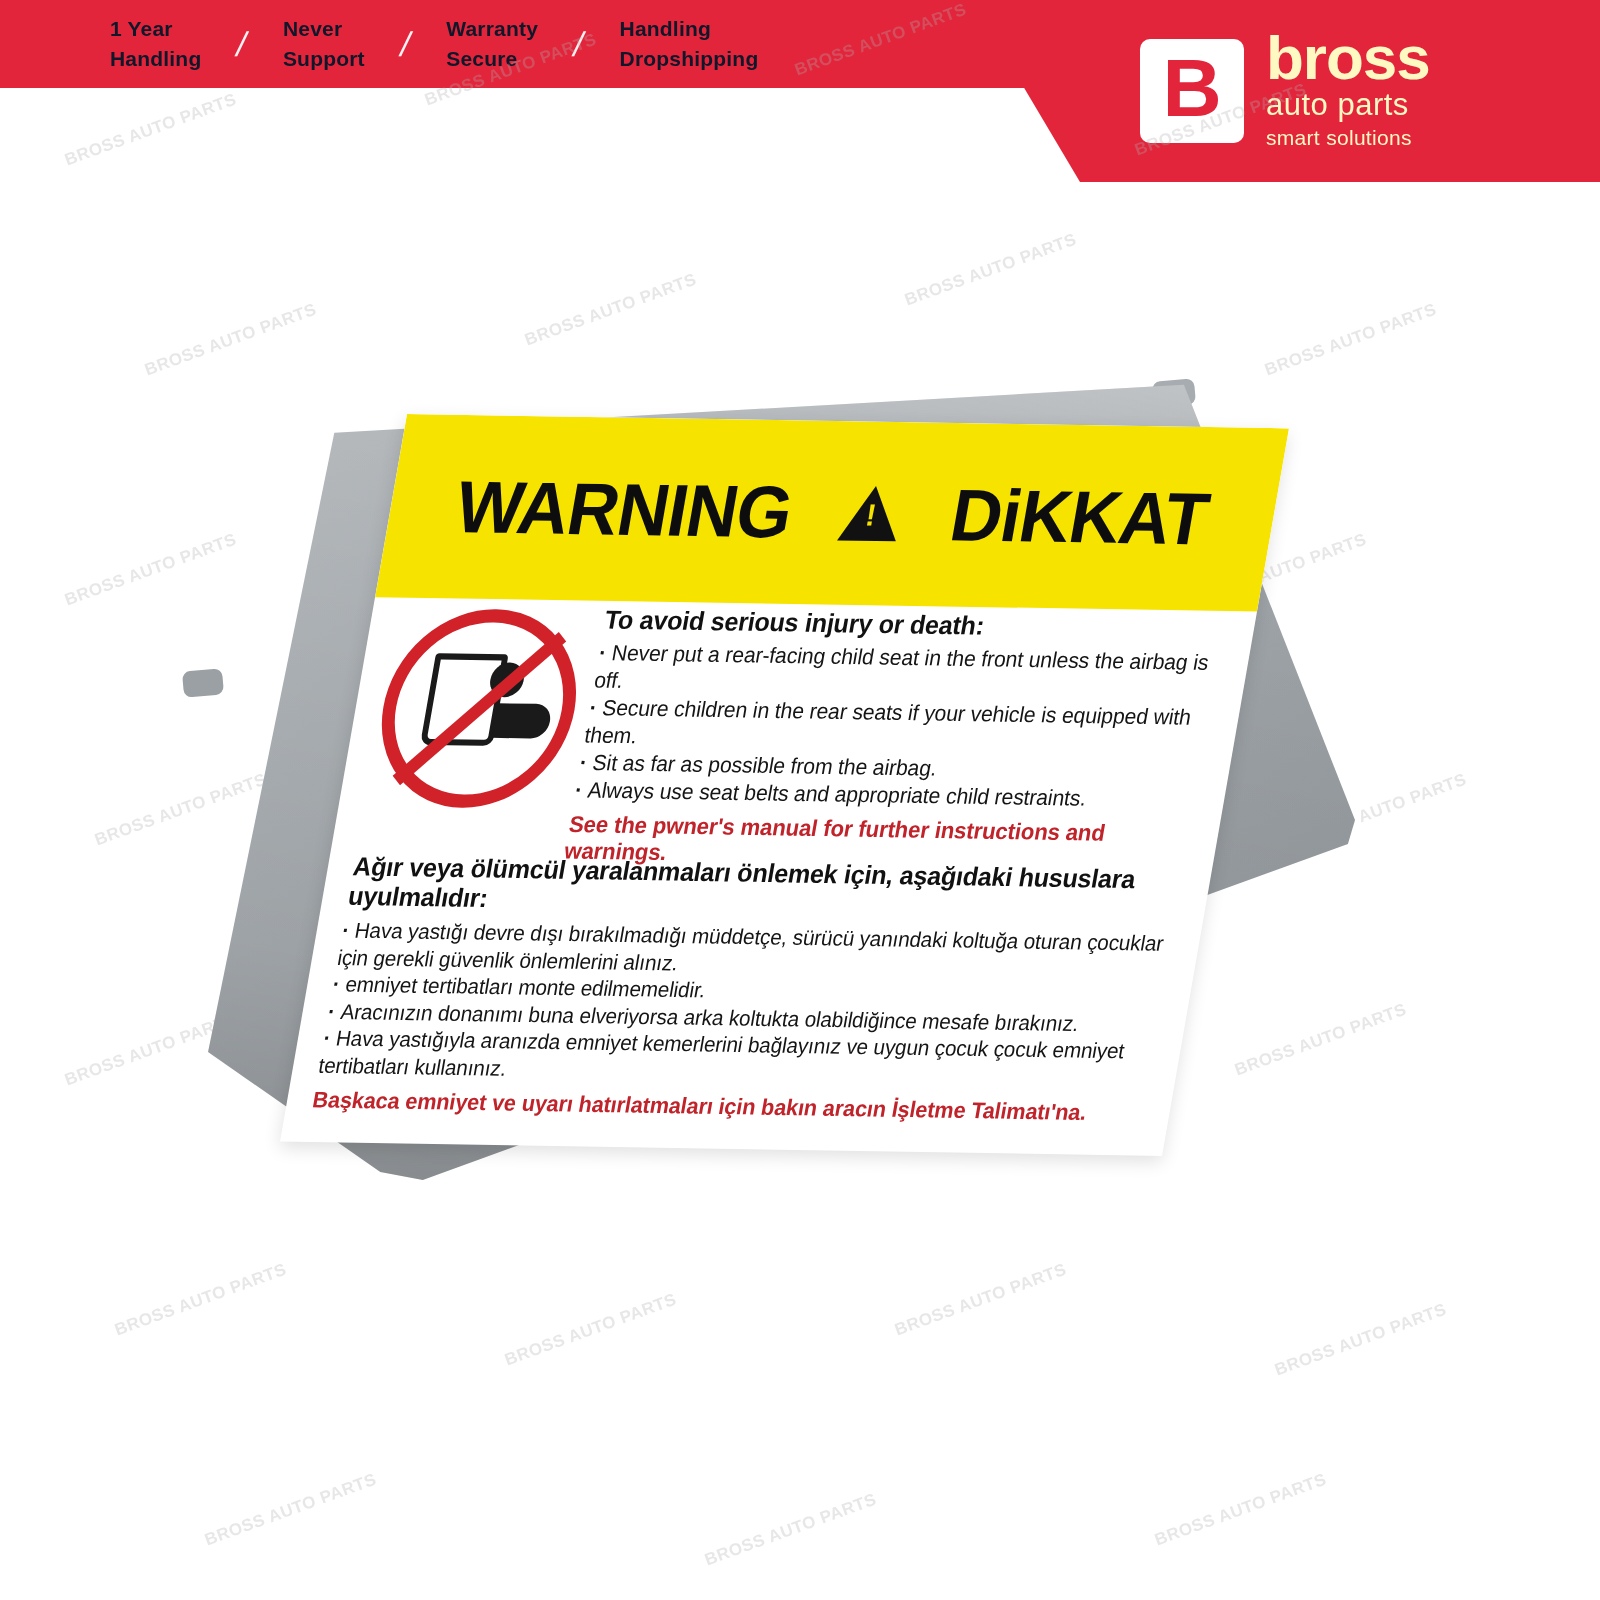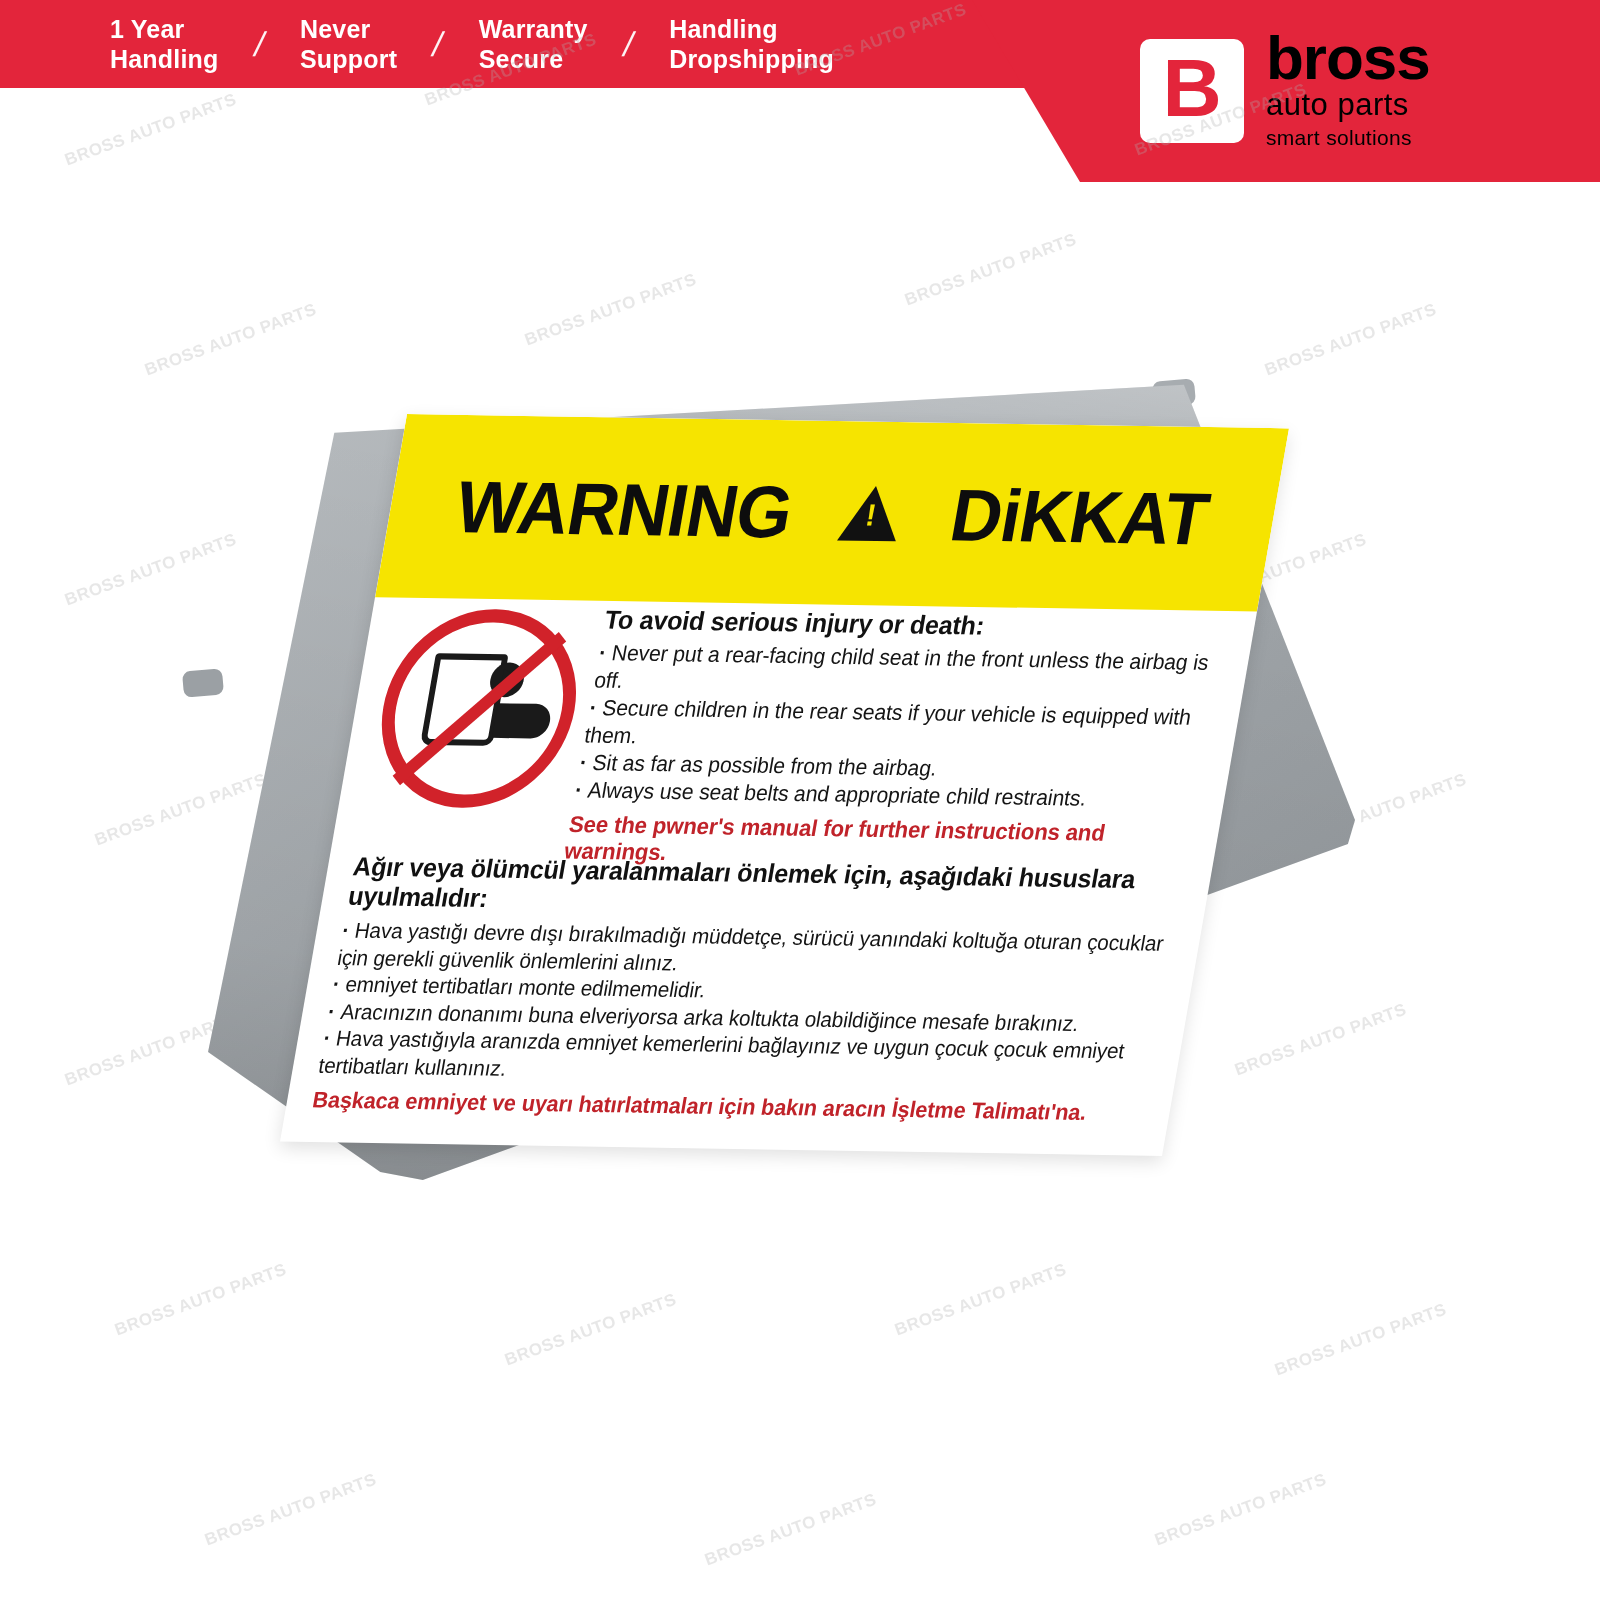--- a/index.html
+++ b/index.html
@@ -39,22 +39,22 @@
   .banner-red-tail {
     position: absolute;
     top: 0;
     left: 1130px;
     width: 0;
     height: 0;
     border-top: 88px solid #e3253b;
     border-right: 60px solid transparent;
   }
   .feature {
-    color: #ffffff;
-    font-size: 25px;
+    color: #0f172a;
+    font-size: 21px;
     font-weight: bold;
     line-height: 30px;
     letter-spacing: 0.2px;
   }
   .feature-sep {
     color: #ffffff;
     font-size: 34px;
     font-weight: 300;
     margin: 0 36px;
     transform: skewX(-12deg);
@@ -93,21 +93,21 @@
     margin-right: 22px;
     flex: none;
   }
   .logo-b span {
     color: #e3253b;
     font-size: 82px;
     font-weight: bold;
     line-height: 82px;
     margin-top: -6px;
   }
-  .logo-text { color: #000000; }
+  .logo-text { color: #fef9c3; }
   .logo-name {
     font-size: 62px;
     font-weight: bold;
     line-height: 58px;
     letter-spacing: -1px;
   }
   .logo-sub1 {
     font-size: 31px;
     line-height: 36px;
     letter-spacing: .5px;

